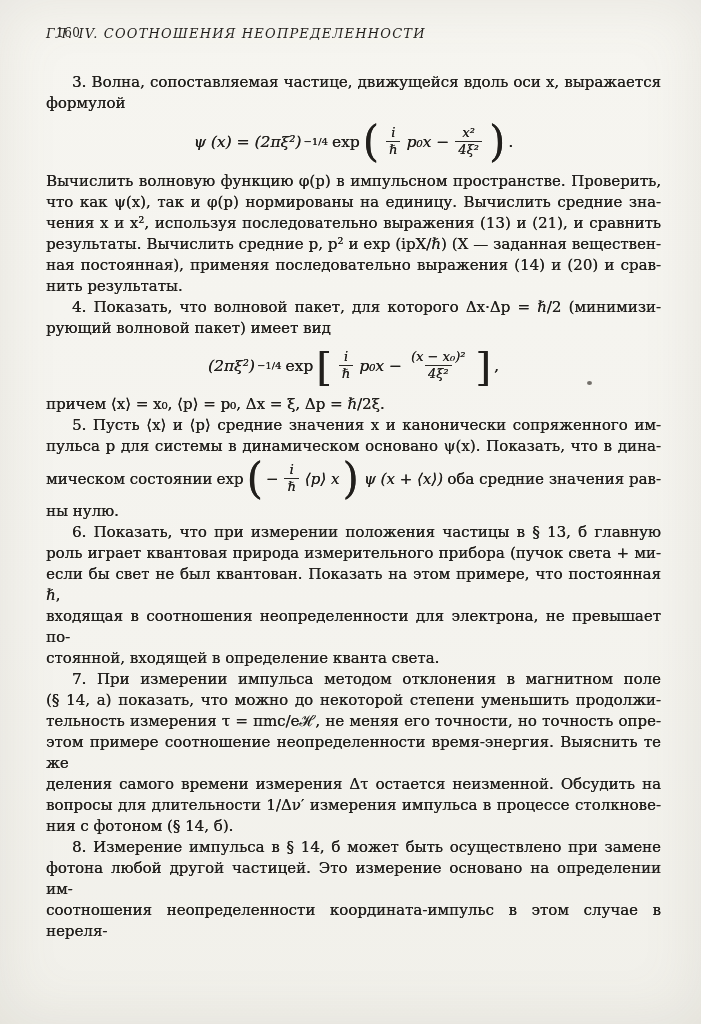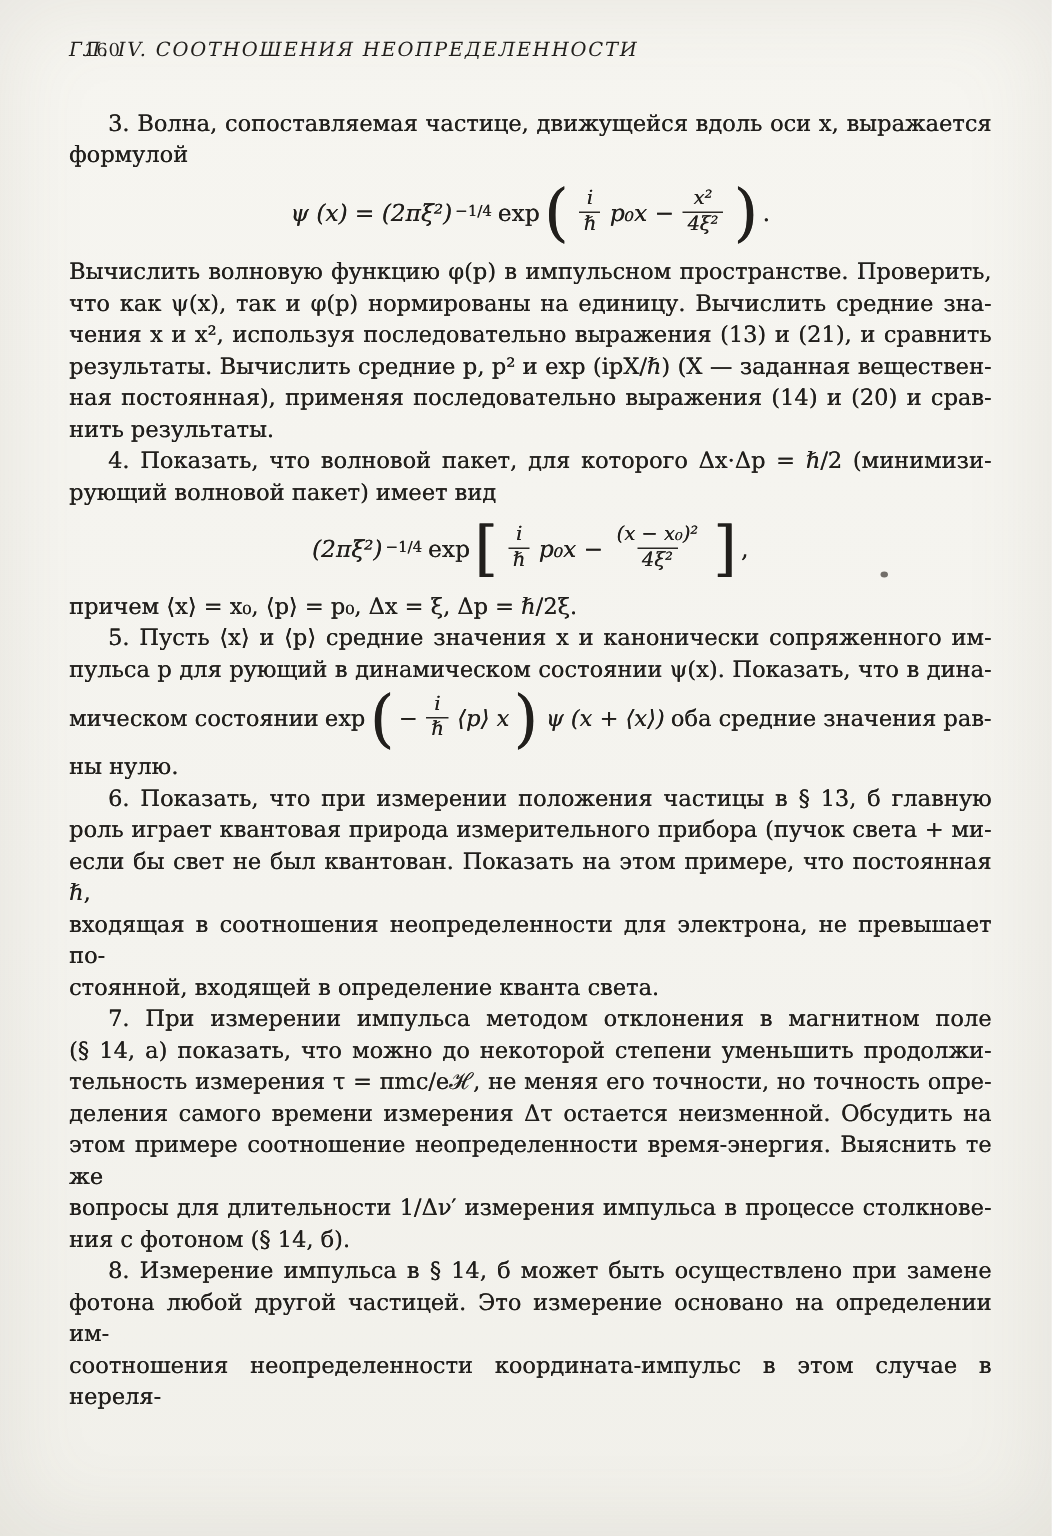--- a/index.html
+++ b/index.html
@@ -105,21 +105,21 @@
         <span class="num">(x − x₀)²</span>
         <span class="den">4ξ²</span>
       </span>
       <span class="bigbracket">]</span>
       <span class="up">,</span>
     </div>
 
     <div class="ln end">причем ⟨x⟩ = x₀, ⟨p⟩ = p₀, Δx = ξ, Δp = ℏ/2ξ.</div>
 
     <div class="ln indent">5. Пусть ⟨x⟩ и ⟨p⟩ средние значения x и канонически сопряженного им-</div>
-    <div class="ln">пульса p для рующий в динамическом состоянии ψ(x). Показать, что в дина-</div>
+    <div class="ln">пульса p для системы в динамическом основано ψ(x). Показать, что в дина-</div>
 
     <div class="bigline">
       <span class="up">мическом состоянии</span>
       <span class="grp">
         <span class="up">exp</span>
         <span class="bigparen">(</span>
         <span class="math">−</span>
         <span class="frac">
           <span class="num">i</span>
           <span class="den">ℏ</span>
@@ -135,22 +135,22 @@
 
     <div class="ln indent">6. Показать, что при измерении положения частицы в § 13, б главную</div>
     <div class="ln">роль играет квантовая природа измерительного прибора (пучок света + ми-</div>
     <div class="ln">если бы свет не был квантован. Показать на этом примере, что постоянная ℏ,</div>
     <div class="ln">входящая в соотношения неопределенности для электрона, не превышает по-</div>
     <div class="ln end">стоянной, входящей в определение кванта света.</div>
 
     <div class="ln indent">7. При измерении импульса методом отклонения в магнитном поле</div>
     <div class="ln">(§ 14, а) показать, что можно до некоторой степени уменьшить продолжи-</div>
     <div class="ln">тельность измерения τ = πmc/eℋ, не меняя его точности, но точность опре-</div>
+    <div class="ln">этом примере соотношение неопределенности время-энергия. Выяснить те же</div>
     <div class="ln">деления самого времени измерения Δτ остается неизменной. Обсудить на</div>
-    <div class="ln">этом примере соотношение неопределенности время-энергия. Выяснить те же</div>
     <div class="ln">вопросы для длительности 1/Δν′ измерения импульса в процессе столкнове-</div>
     <div class="ln end">ния с фотоном (§ 14, б).</div>
 
     <div class="ln indent">8. Измерение импульса в § 14, б может быть осуществлено при замене</div>
     <div class="ln">фотона любой другой частицей. Это измерение основано на определении им-</div>
     <div class="ln">соотношения неопределенности координата-импульс в этом случае в нереля-</div>
 
   </div>
 
   <div class="artifact"></div>

